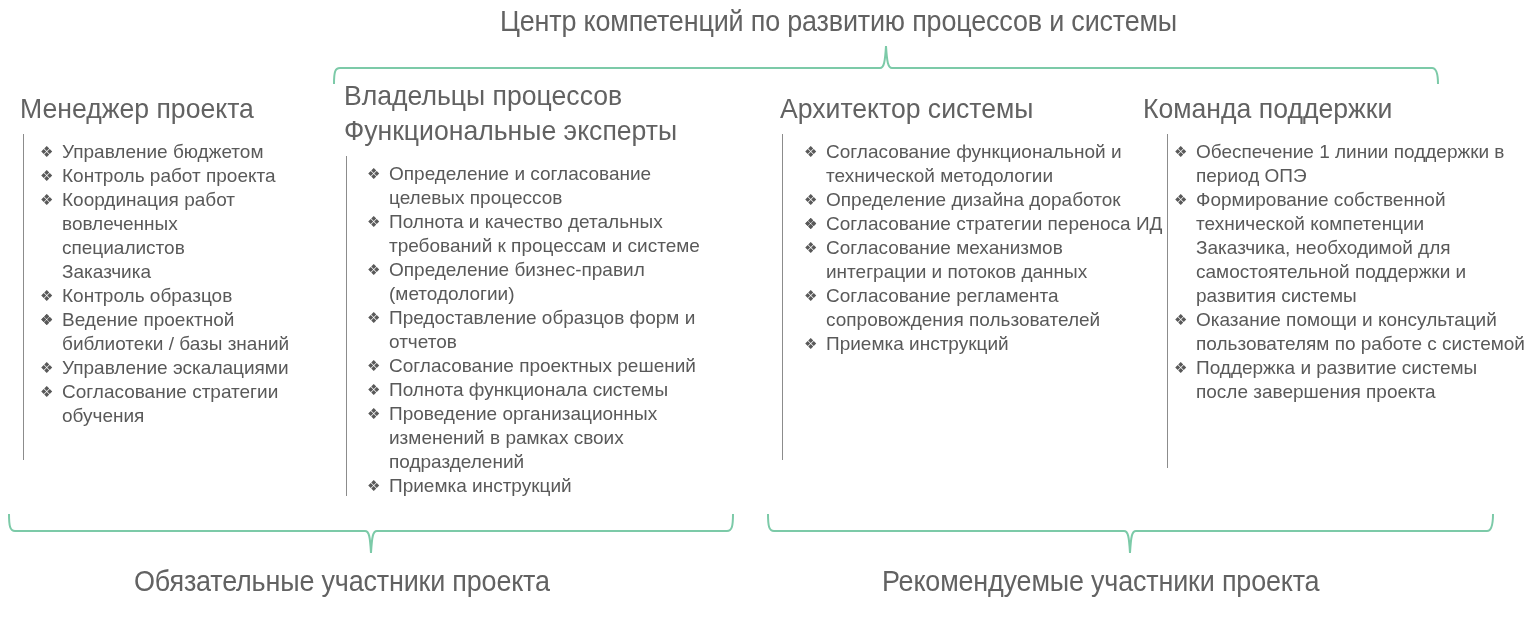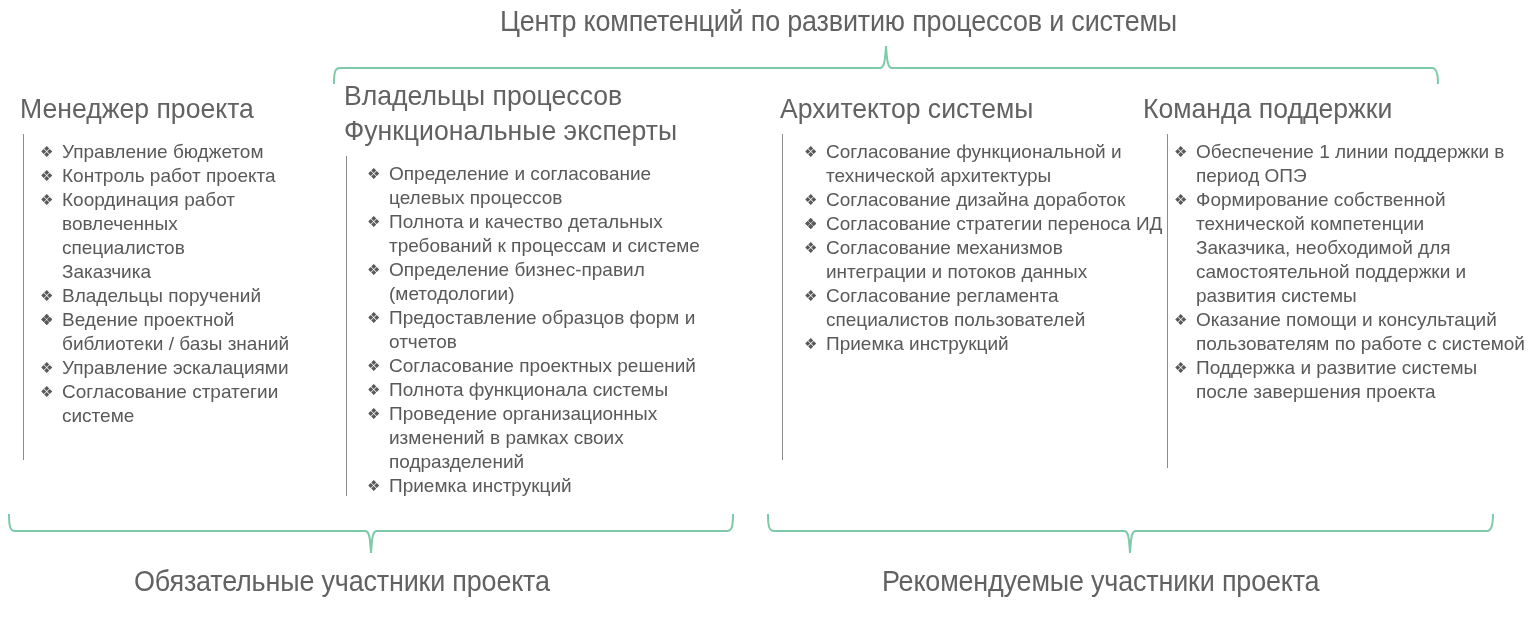--- a/index.html
+++ b/index.html
@@ -25,50 +25,50 @@
 </svg>
 
 <div class="title" style="left:500px;top:5px;">Центр компетенций по развитию процессов и системы</div>
 
 <div class="role" style="left:20px;top:92px;">Менеджер проекта</div>
 <div class="col" style="left:23px;top:134px;height:326px;"></div>
 <ul class="list" style="left:40px;top:140px;width:280px;">
   <li><span class="b">❖</span><span>Управление бюджетом</span></li>
   <li><span class="b">❖</span><span>Контроль работ проекта</span></li>
   <li style="width:200px"><span class="b">❖</span><span>Координация работ вовлеченных специалистов Заказчика</span></li>
-  <li><span class="b">❖</span><span>Владельцы поручений</span></li>
+  <li><span class="b">❖</span><span>Контроль образцов</span></li>
   <li style="width:200px"><span class="b">❖</span></li>
   <li style="width:255px"><span class="b">❖</span><span>Ведение проектной библиотеки / базы знаний</span></li>
   <li><span class="b">❖</span><span>Управление эскалациями</span></li>
-  <li style="width:255px"><span class="b">❖</span><span>Согласование стратегии системе</span></li>
+  <li style="width:255px"><span class="b">❖</span><span>Согласование стратегии обучения</span></li>
 </ul>
 
 <div class="role" style="left:344px;top:79px;">Владельцы процессов</div>
 <div class="role" style="left:344px;top:114px;">Функциональные эксперты</div>
 <div class="col" style="left:346px;top:156px;height:340px;"></div>
 <ul class="list" style="left:367px;top:162px;width:360px;">
   <li style="width:300px"><span class="b">❖</span><span>Определение и согласование целевых процессов</span></li>
   <li style="width:355px"><span class="b">❖</span><span>Полнота и качество детальных требований к процессам и системе</span></li>
   <li style="width:290px"><span class="b">❖</span><span>Определение бизнес-правил (методологии)</span></li>
   <li style="width:350px"><span class="b">❖</span><span>Предоставление образцов форм и отчетов</span></li>
   <li><span class="b">❖</span><span>Согласование проектных решений</span></li>
   <li><span class="b">❖</span><span>Полнота функционала системы</span></li>
   <li style="width:300px"><span class="b">❖</span><span>Проведение организационных изменений в рамках своих подразделений</span></li>
   <li><span class="b">❖</span><span>Приемка инструкций</span></li>
 </ul>
 
 <div class="role" style="left:780px;top:92px;">Архитектор системы</div>
 <div class="col" style="left:782px;top:134px;height:326px;"></div>
 <ul class="list" style="left:804px;top:140px;width:350px;">
-  <li style="width:340px"><span class="b">❖</span><span>Согласование функциональной и технической архитектуры</span></li>
-  <li><span class="b">❖</span><span>Согласование дизайна доработок</span></li>
+  <li style="width:340px"><span class="b">❖</span><span>Согласование функциональной и технической методологии</span></li>
+  <li><span class="b">❖</span><span>Определение дизайна доработок</span></li>
   <li style="width:260px"><span class="b">❖</span></li>
   <li style="width:345px"><span class="b">❖</span><span>Согласование стратегии переноса ИД</span></li>
   <li style="width:300px"><span class="b">❖</span><span>Согласование механизмов интеграции и потоков данных</span></li>
-  <li style="width:310px"><span class="b">❖</span><span>Согласование регламента специалистов пользователей</span></li>
+  <li style="width:310px"><span class="b">❖</span><span>Согласование регламента сопровождения пользователей</span></li>
   <li><span class="b">❖</span><span>Приемка инструкций</span></li>
 </ul>
 
 <div class="role" style="left:1143px;top:92px;">Команда поддержки</div>
 <div class="col" style="left:1167px;top:134px;height:334px;"></div>
 <ul class="list" style="left:1174px;top:140px;width:350px;">
   <li style="width:340px"><span class="b">❖</span><span>Обеспечение 1 линии поддержки в период ОПЭ</span></li>
   <li style="width:315px"><span class="b">❖</span><span>Формирование собственной технической компетенции Заказчика, необходимой для самостоятельной поддержки и развития системы</span></li>
   <li style="width:345px"><span class="b">❖</span><span>Оказание помощи и консультаций пользователям по работе с системой</span></li>
   <li style="width:330px"><span class="b">❖</span><span>Поддержка и развитие системы после завершения проекта</span></li>

